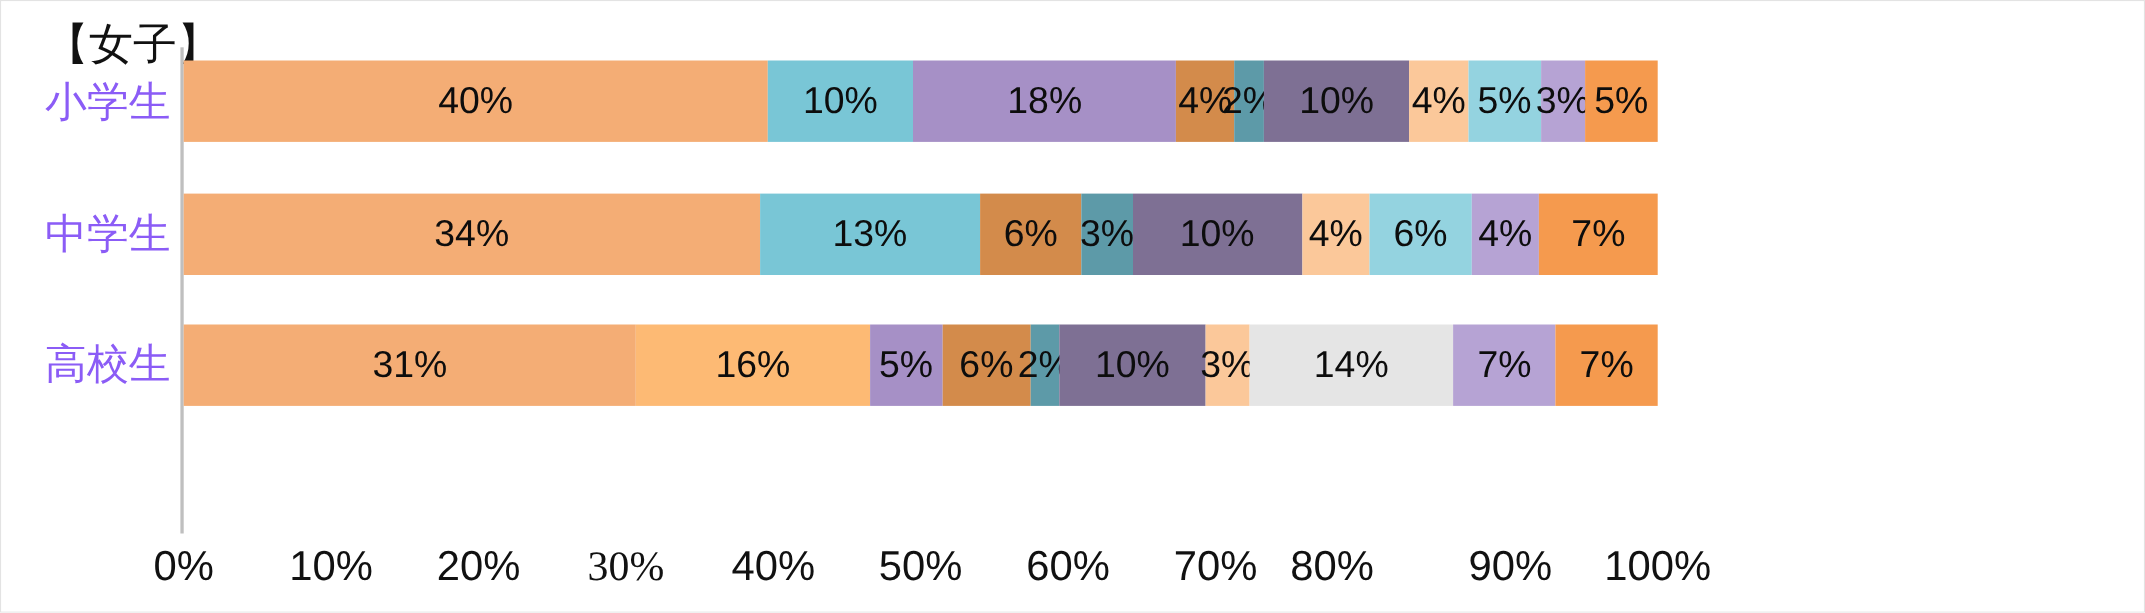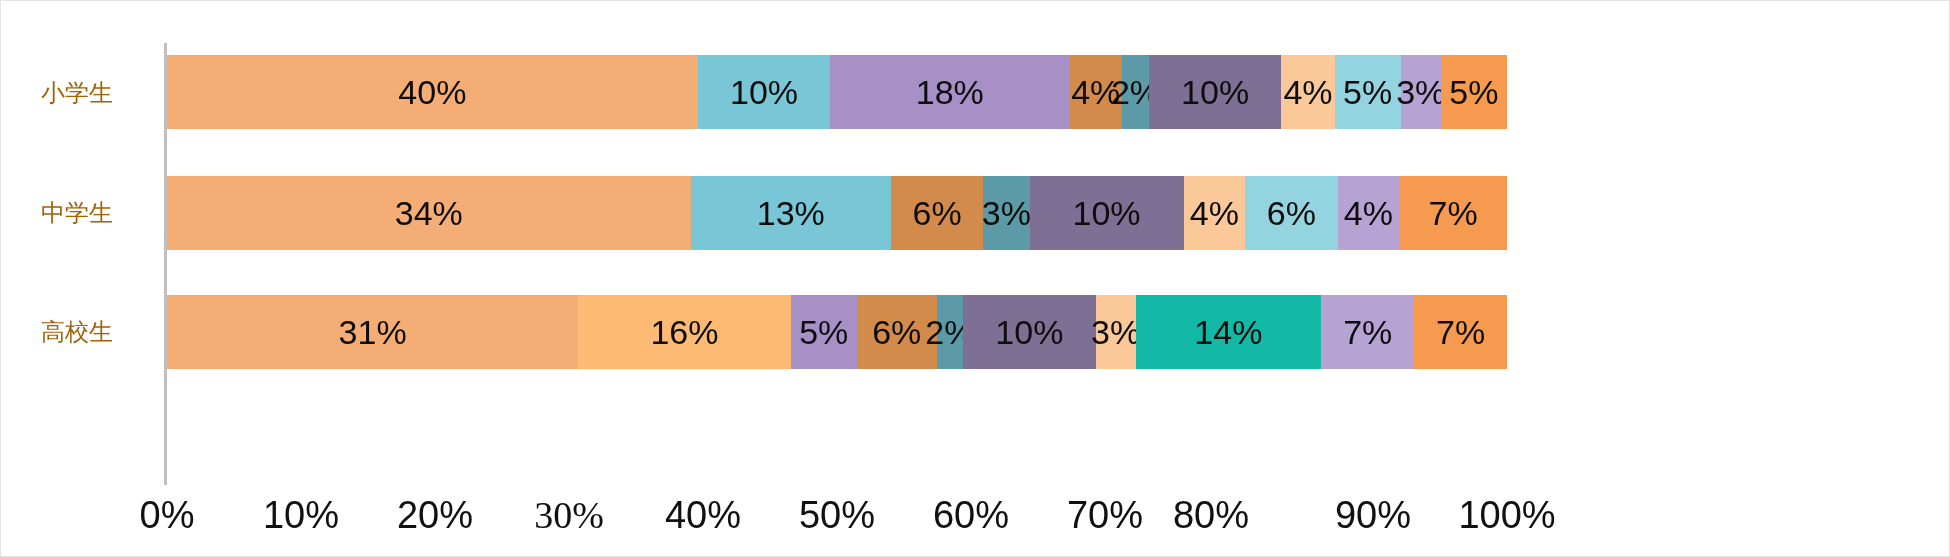--- a/index.html
+++ b/index.html
@@ -42,23 +42,23 @@
     height: 442px;
     background: #bfbfbf;
   }
 
   
   .cat-label {
     position: absolute;
     left: 40px;
     width: 120px;
     text-align: left;
-    font-size: 24px;
+    font-size: 38px;
     line-height: 40px;
-    color: #a16207;
+    color: #8b5cf6;
     white-space: nowrap;
   }
   .cat-label.r0 { top: 72px; }
   .cat-label.r1 { top: 192px; }
   .cat-label.r2 { top: 311px; }
 
   
   .bar-row {
     position: absolute;
     left: 166px;
@@ -105,20 +105,21 @@
     line-height: 44px;
     color: #111111;
     white-space: nowrap;
   }
 </style>
 </head>
 <body>
 
 <div id="chart-root">
 
+  <div class="chart-title">【女子】</div>
 
   <div class="axis-line"></div>
 
   <div class="cat-label r0">小学生</div>
   <div class="cat-label r1">中学生</div>
   <div class="cat-label r2">高校生</div>
 
   <div class="bar-row r0">
       <div class="seg" style="flex: 40 0 0%; background: rgb(244, 173, 117);">
         <span class="seg-label">40%</span>
@@ -195,21 +196,21 @@
       </div>
       <div class="seg" style="flex: 2 0 0%; background: rgb(93, 154, 168);">
         <span class="seg-label">2%</span>
       </div>
       <div class="seg" style="flex: 10 0 0%; background: rgb(126, 112, 148);">
         <span class="seg-label">10%</span>
       </div>
       <div class="seg" style="flex: 3 0 0%; background: rgb(251, 200, 154);">
         <span class="seg-label">3%</span>
       </div>
-      <div class="seg" style="flex: 14 0 0%; background: #14b8a6;">
+      <div class="seg" style="flex: 14 0 0%; background: #e5e5e5;">
         <span class="seg-label">14%</span>
       </div>
       <div class="seg" style="flex: 7 0 0%; background: rgb(182, 163, 212);">
         <span class="seg-label">7%</span>
       </div>
       <div class="seg" style="flex: 7 0 0%; background: rgb(245, 154, 78);">
         <span class="seg-label">7%</span>
       </div>
     </div>
 

